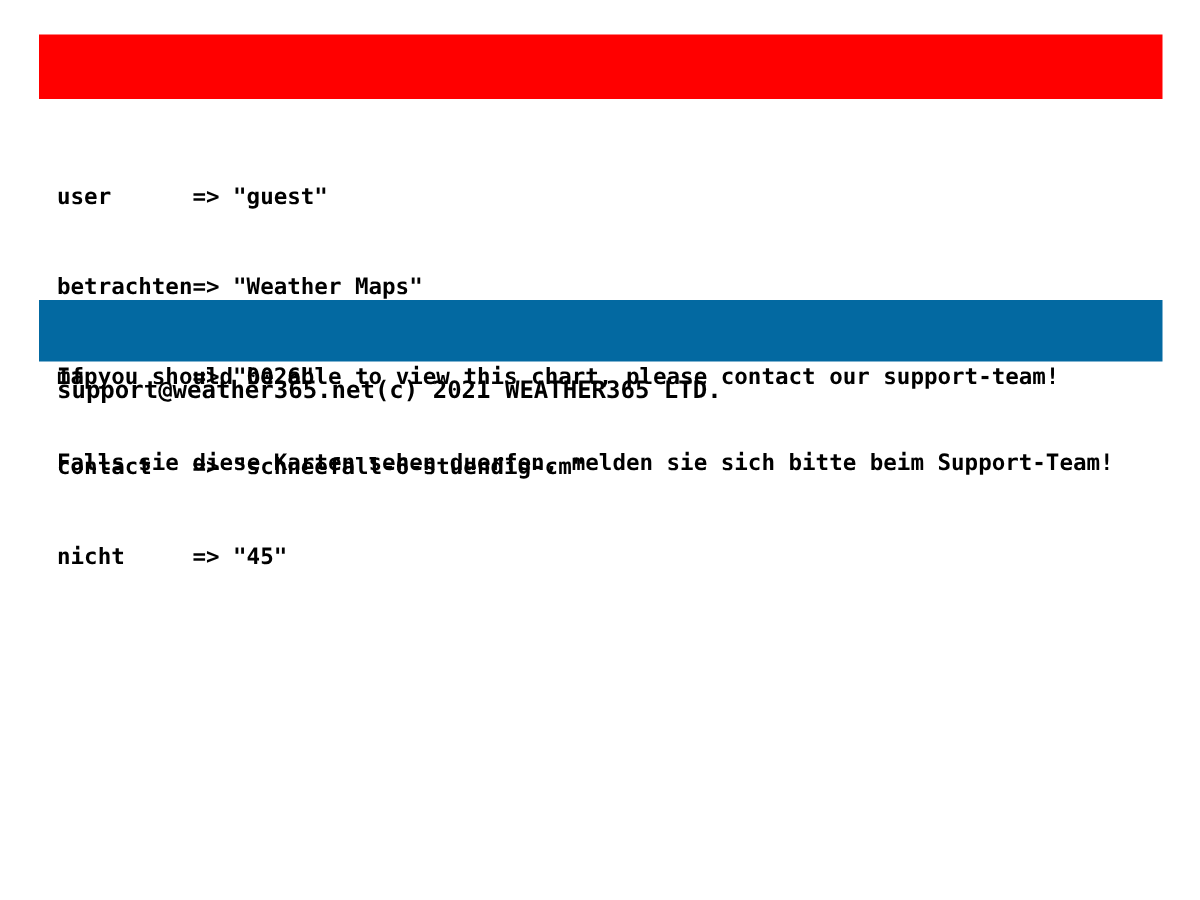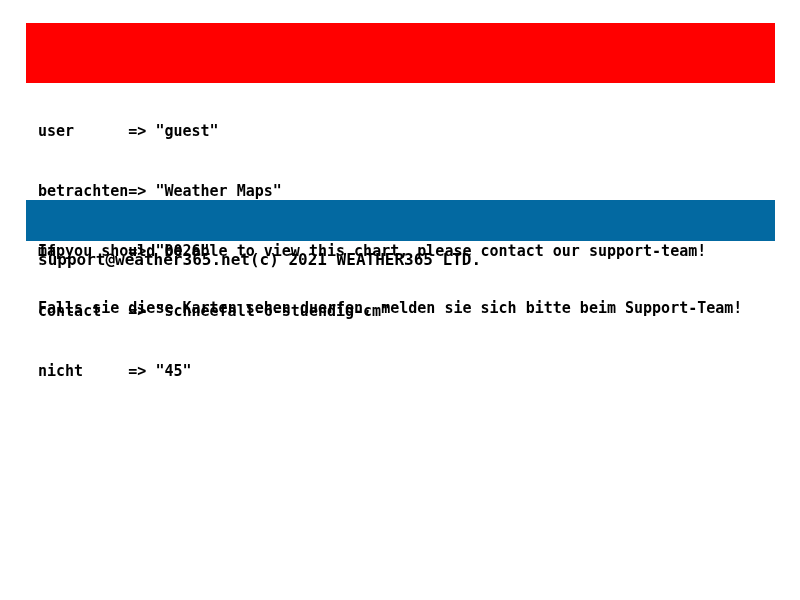--- a/index.html
+++ b/index.html
@@ -22,21 +22,21 @@
     left: 26px;
     width: 737px;
     padding-left: 12px;
     font-size: 15px;
     line-height: 19px;
     white-space: pre;
   }
   .banner-error {
     top: 23px;
     height: 39px;
-    padding-top: 21px;
+    padding-top: 4px;
     background: #ff0000;
     color: #ffffff;
   }
   .banner-support {
     top: 200px;
     height: 37px;
     padding-top: 4px;
     background: #0369a1;
     color: #000000;
   }

